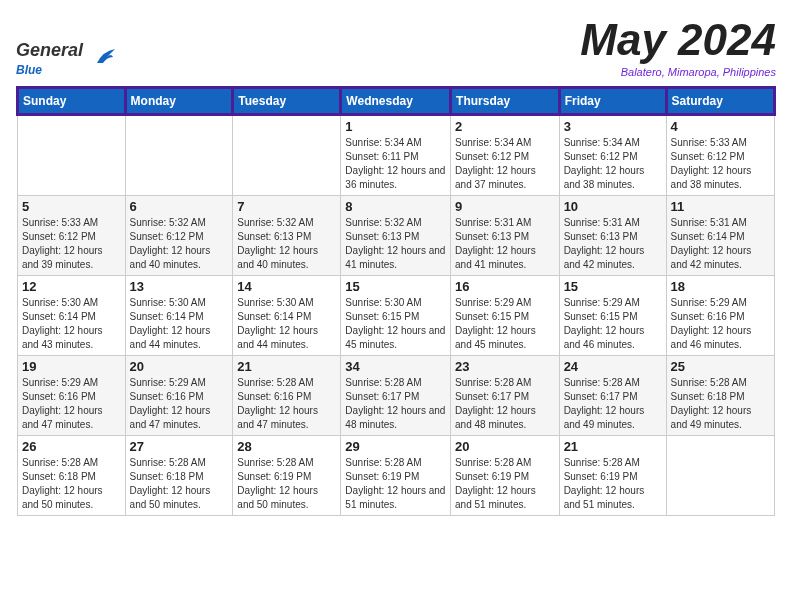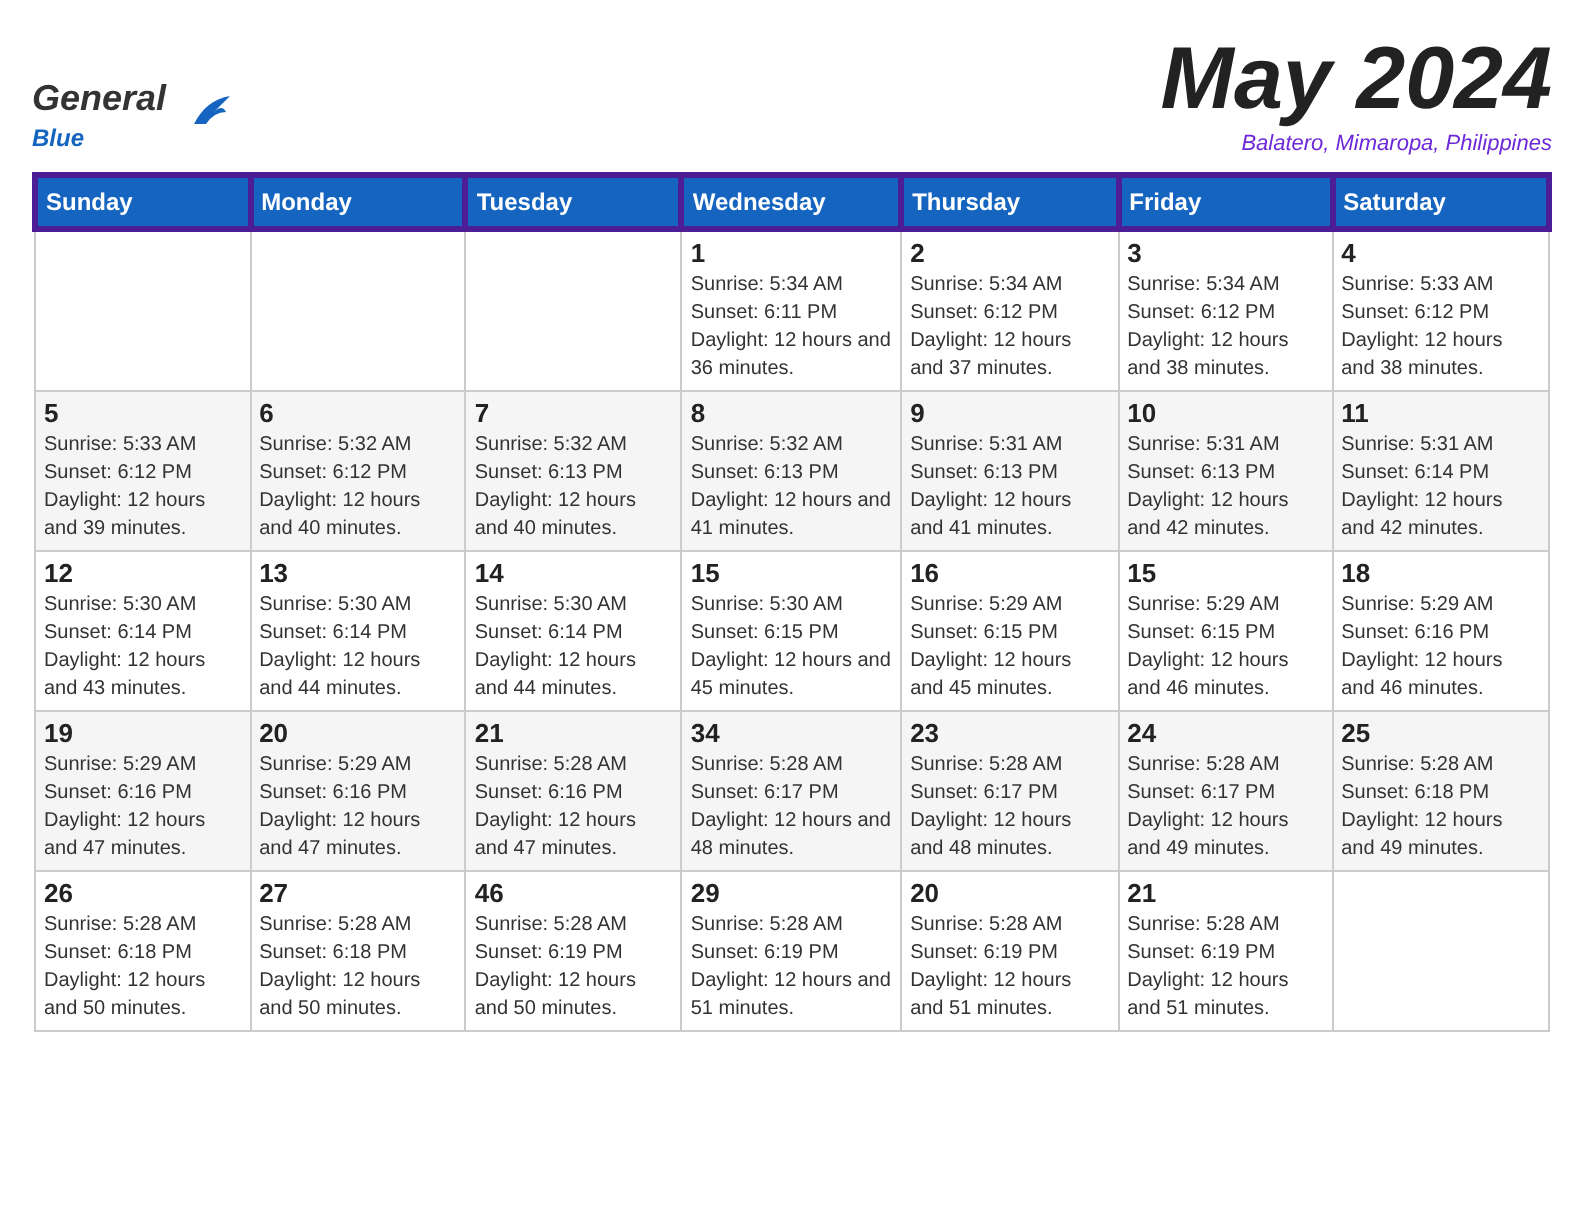--- a/index.html
+++ b/index.html
@@ -299,21 +299,21 @@
           Sunrise: 5:28 AM<br>Sunset: 6:18 PM<br>Daylight: 12 hours and 50 minutes.
         </div>
       </td>
           <td>
         <div class="day-num">27</div>
         <div class="day-info">
           Sunrise: 5:28 AM<br>Sunset: 6:18 PM<br>Daylight: 12 hours and 50 minutes.
         </div>
       </td>
           <td>
-        <div class="day-num">46</div>
+        <div class="day-num">28</div>
         <div class="day-info">
           Sunrise: 5:28 AM<br>Sunset: 6:19 PM<br>Daylight: 12 hours and 50 minutes.
         </div>
       </td>
           <td>
         <div class="day-num">29</div>
         <div class="day-info">
           Sunrise: 5:28 AM<br>Sunset: 6:19 PM<br>Daylight: 12 hours and 51 minutes.
         </div>
       </td>

